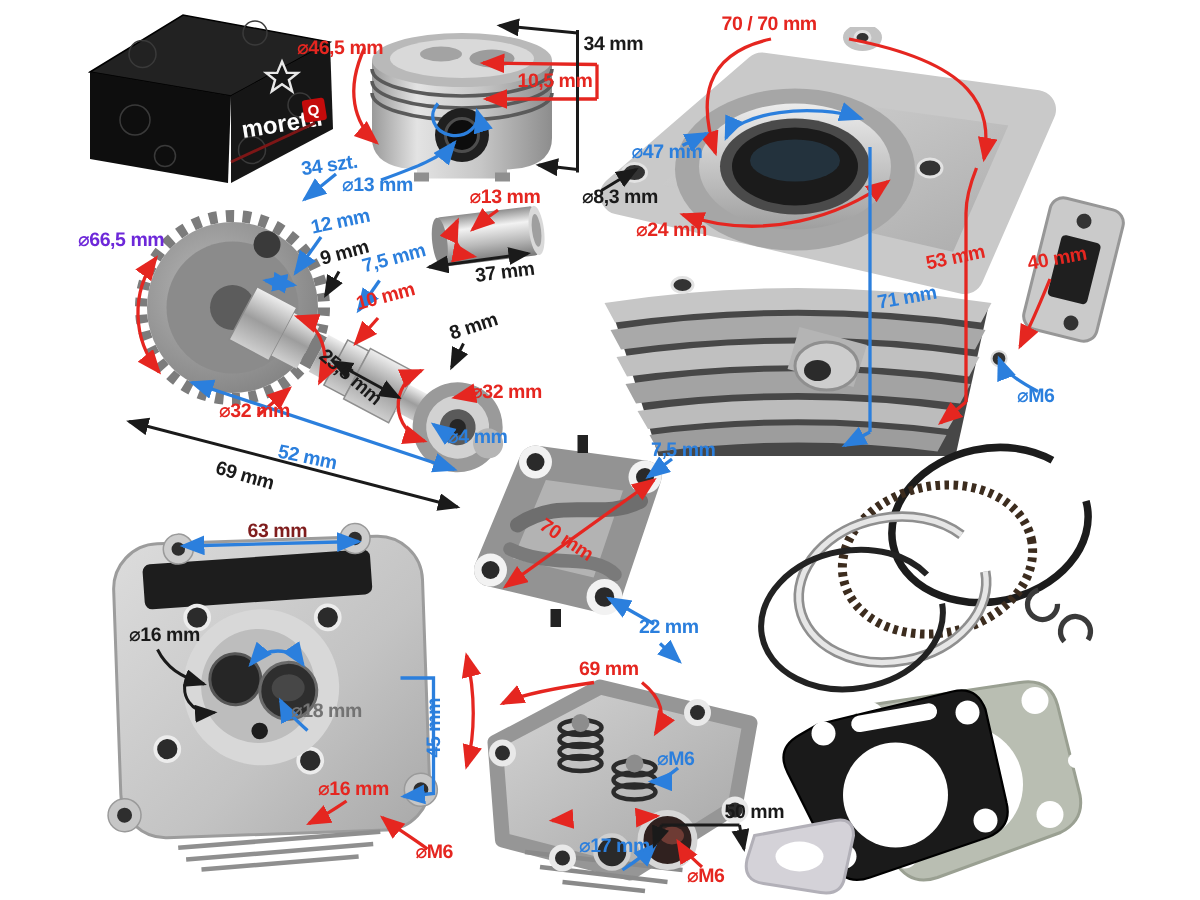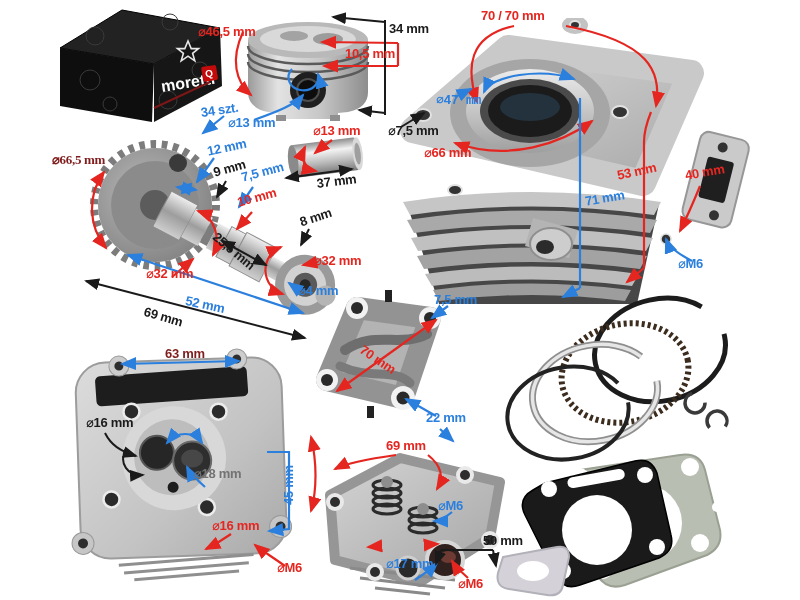--- a/index.html
+++ b/index.html
@@ -399,37 +399,37 @@
   </svg>
 
   <div class="lbl" style="left: 198px; top: 25px; color: rgb(229, 38, 32);">⌀46,5 mm</div>
   <div class="lbl" style="left: 389px; top: 22px; color: rgb(26, 26, 26);">34 mm</div>
   <div class="lbl" style="left: 345px; top: 47px; color: rgb(229, 38, 32);">10,5 mm</div>
   <div class="lbl" style="left: 228px; top: 116px; color: rgb(43, 127, 221);">⌀13 mm</div>
   <div class="lbl" style="left: 313px; top: 124px; color: rgb(229, 38, 32);">⌀13 mm</div>
   <div class="lbl" style="left: 316px; top: 177px; transform: rotate(-7deg); color: rgb(26, 26, 26);">37 mm</div>
 
   <div class="lbl" style="left: 200px; top: 106px; transform: rotate(-8deg); color: rgb(43, 127, 221);">34 szt.</div>
-  <div class="lbl" style="left: 52px; top: 153px; color: #7f1d1d; font-family: Liberation Serif, serif;">⌀66,5 mm</div>
+  <div class="lbl" style="left: 52px; top: 153px; color: #6d28d9;">⌀66,5 mm</div>
   <div class="lbl" style="left: 206px; top: 145px; transform: rotate(-12deg); color: rgb(43, 127, 221);">12 mm</div>
   <div class="lbl" style="left: 212px; top: 166px; transform: rotate(-15deg); color: rgb(26, 26, 26);">9 mm</div>
   <div class="lbl" style="left: 240px; top: 171px; transform: rotate(-15deg); color: rgb(43, 127, 221);">7,5 mm</div>
   <div class="lbl" style="left: 236px; top: 196px; transform: rotate(-15deg); color: rgb(229, 38, 32);">10 mm</div>
   <div class="lbl" style="left: 219px; top: 230px; transform: rotate(40deg); color: rgb(26, 26, 26);">25,5 mm</div>
   <div class="lbl" style="left: 298px; top: 216px; transform: rotate(-18deg); color: rgb(26, 26, 26);">8 mm</div>
   <div class="lbl" style="left: 314px; top: 254px; color: rgb(229, 38, 32);">⌀32 mm</div>
   <div class="lbl" style="left: 298px; top: 284px; color: rgb(43, 127, 221); text-align: center;">⌀4 mm</div>
   <div class="lbl" style="left: 146px; top: 267px; color: rgb(229, 38, 32);">⌀32 mm</div>
   <div class="lbl" style="left: 187px; top: 294px; transform: rotate(12deg); color: rgb(43, 127, 221);">52 mm</div>
   <div class="lbl" style="left: 146px; top: 305px; transform: rotate(16deg); color: rgb(26, 26, 26);">69 mm</div>
 
   <div class="lbl" style="left: 481px; top: 9px; color: rgb(229, 38, 32);">70 / 70 mm</div>
-  <div class="lbl" style="left: 436px; top: 94px; color: rgb(43, 127, 221); font-family: Liberation Mono, monospace;">⌀47 mm</div>
-  <div class="lbl" style="left: 388px; top: 124px; color: rgb(26, 26, 26);">⌀7,5 mm</div>
-  <div class="lbl" style="left: 424px; top: 146px; color: rgb(229, 38, 32);">⌀66 mm</div>
+  <div class="lbl" style="left: 421px; top: 94px; color: rgb(43, 127, 221);">⌀47 mm</div>
+  <div class="lbl" style="left: 388px; top: 124px; color: rgb(26, 26, 26);">⌀8,3 mm</div>
+  <div class="lbl" style="left: 424px; top: 146px; color: rgb(229, 38, 32);">⌀24 mm</div>
   <div class="lbl" style="left: 616px; top: 169px; transform: rotate(-12deg); color: rgb(229, 38, 32);">53 mm</div>
   <div class="lbl" style="left: 584px; top: 195px; transform: rotate(-10deg); color: rgb(43, 127, 221);">71 mm</div>
   <div class="lbl" style="left: 684px; top: 169px; transform: rotate(-10deg); color: rgb(229, 38, 32);">40 mm</div>
   <div class="lbl" style="left: 678px; top: 257px; color: rgb(43, 127, 221);">⌀M6</div>
 
   <div class="lbl" style="left: 165px; top: 347px; color: #7f1d1d;">63 mm</div>
   <div class="lbl" style="left: 86px; top: 416px; color: rgb(26, 26, 26);">⌀16 mm</div>
   <div class="lbl" style="left: 194px; top: 467px; color: #737373;">⌀18 mm</div>
   <div class="lbl" style="left: 282px; top: 505px; transform: rotate(-90deg); color: rgb(43, 127, 221);">45 mm</div>
   <div class="lbl" style="left: 212px; top: 519px; color: rgb(229, 38, 32);">⌀16 mm</div>

